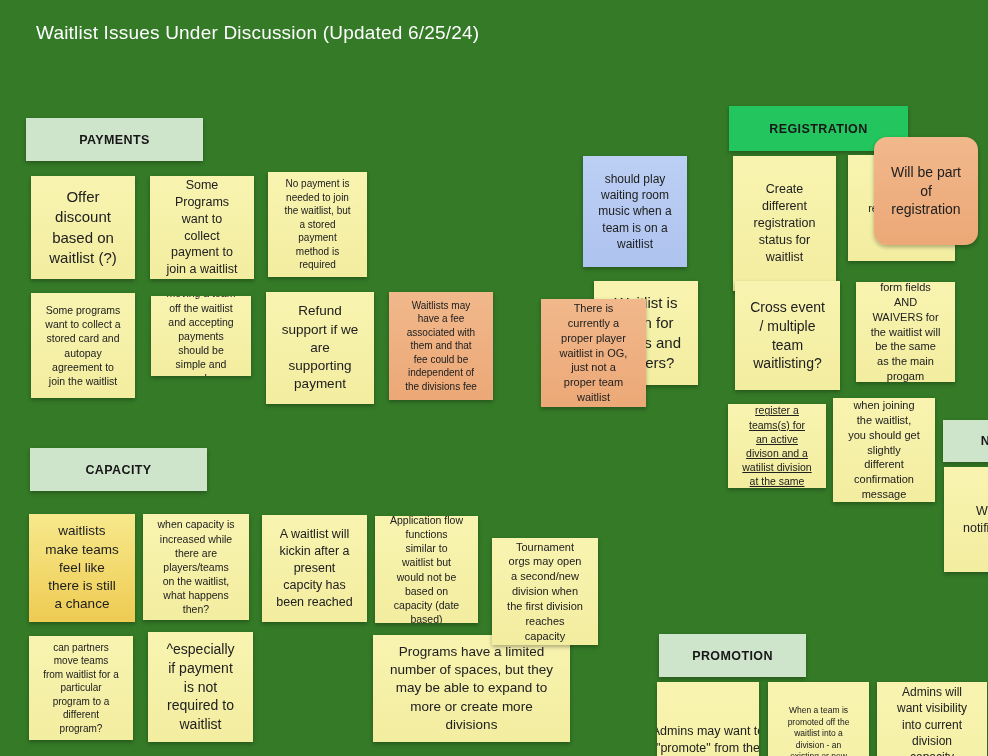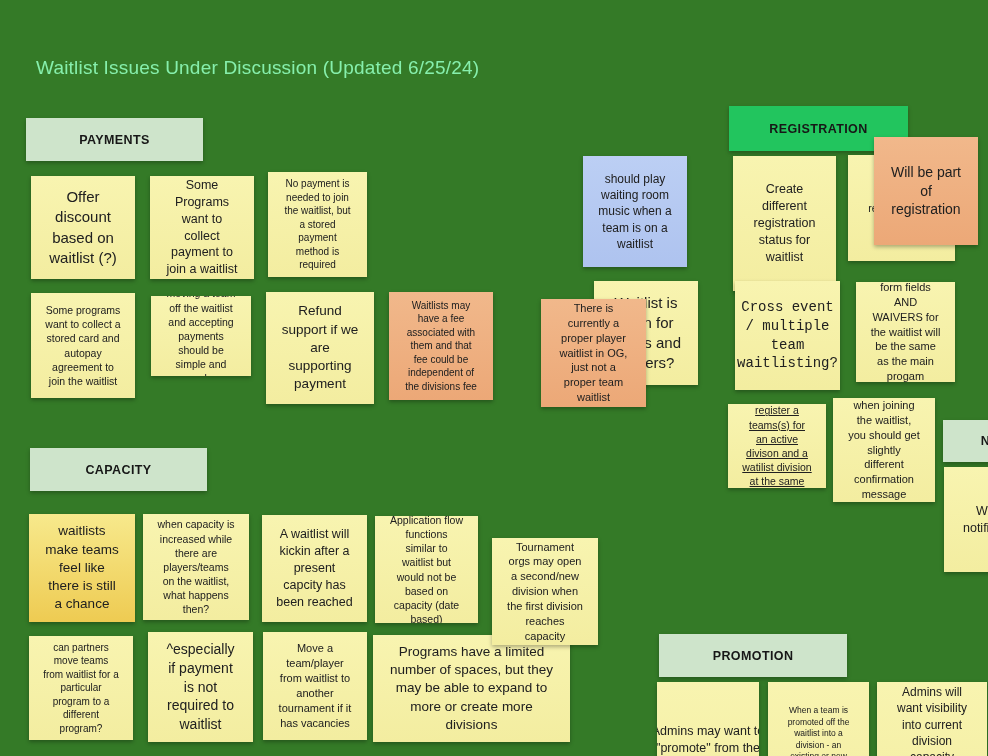--- a/index.html
+++ b/index.html
@@ -38,49 +38,48 @@
   }
   .note.yellow{background:linear-gradient(180deg,#f8f4b0,#f3eda0);}
   .note.gold{background:linear-gradient(180deg,#f7e98c,#eecb52);}
   .note.orange{background:linear-gradient(180deg,#f1b88b,#eca877);}
   .note.blue{background:linear-gradient(180deg,#bccff4,#aec3ef);}
 </style>
 </head>
 <body>
 
 <div id="board" style="background: rgb(52, 122, 39);">
-  <div id="board-title" style="color: #86efac; margin-top: 35px;">Waitlist Issues Under Discussion (Updated 6/25/24)</div>
+  <div id="board-title" style="color: #ffffff;">Waitlist Issues Under Discussion (Updated 6/25/24)</div>
 <div class="section-header" style="left: 26px; top: 118px; width: 177px; height: 43px; background: rgb(206, 228, 203);">PAYMENTS</div>
     <div class="section-header" style="left: 30px; top: 448px; width: 177px; height: 43px; background: rgb(206, 228, 203);">CAPACITY</div>
     <div class="section-header" style="left: 729px; top: 106px; width: 179px; height: 45px; background: #22c55e;">REGISTRATION</div>
-    <div class="section-header" style="left: 659px; top: 634px; width: 188px; height: 43px; background: rgb(206, 228, 203);">PROMOTION</div>
+    <div class="section-header" style="left: 659px; top: 634px; width: 147px; height: 43px; background: rgb(206, 228, 203);">PROMOTION</div>
     <div class="section-header" style="left: 943px; top: 420px; width: 177px; height: 42px; background: rgb(206, 228, 203);">NOTIFICATIONS</div>
     <div class="note yellow" style="left: 31px; top: 176px; width: 104px; height: 103px; font-size: 15px; z-index: 1;">Offer discount based on waitlist (?)</div>
     <div class="note yellow" style="left: 150px; top: 176px; width: 104px; height: 103px; font-size: 12.5px; z-index: 1;">Some Programs want to collect payment to join a waitlist</div>
     <div class="note yellow" style="left: 31px; top: 293px; width: 104px; height: 105px; font-size: 10.5px; z-index: 1;">Some programs want to collect a stored card and autopay agreement to join the waitlist</div>
     <div class="note yellow" style="left: 268px; top: 172px; width: 99px; height: 105px; font-size: 10px; z-index: 1;">No payment is needed to join the waitlist, but a stored payment method is required</div>
     <div class="note yellow" style="left: 151px; top: 296px; width: 100px; height: 80px; font-size: 10.5px; z-index: 1;">moving a team off the waitlist and accepting payments should be simple and seemless</div>
     <div class="note yellow" style="left: 266px; top: 292px; width: 108px; height: 112px; font-size: 13.5px; z-index: 1;">Refund support if we are supporting payment</div>
     <div class="note orange" style="left: 389px; top: 292px; width: 104px; height: 108px; font-size: 10px; z-index: 1;">Waitlists may have a fee associated with them and that fee could be independent of the divisions fee</div>
     <div class="note yellow" style="left: 594px; top: 281px; width: 104px; height: 104px; font-size: 15px; z-index: 1;">Waitlist is open for teams and players?</div>
     <div class="note orange" style="left: 541px; top: 299px; width: 105px; height: 108px; font-size: 11px; z-index: 2;">There is currently a proper player waitlist in OG, just not a proper team waitlist</div>
     <div class="note blue" style="left: 583px; top: 156px; width: 104px; height: 111px; font-size: 12px; z-index: 1;">should play waiting room music when a team is on a waitlist</div>
     <div class="note yellow" style="left: 733px; top: 156px; width: 103px; height: 135px; font-size: 12.5px; z-index: 1;">Create different registration status for waitlist</div>
     <div class="note yellow" style="left: 848px; top: 155px; width: 107px; height: 106px; font-size: 10.5px; z-index: 1;">Will new registration be required?</div>
-    <div class="note orange" style="left: 874px; top: 137px; width: 104px; height: 108px; font-size: 14px; z-index: 2;">Will be part of registration</div>
-    <div class="note yellow" style="left: 735px; top: 281px; width: 105px; height: 109px; font-size: 14px; z-index: 1; font-family: Liberation Mono, monospace;">Cross event / multiple team waitlisting?</div>
+    <div class="note orange" style="left: 874px; top: 137px; width: 104px; height: 108px; font-size: 14px; z-index: 2; border-radius: 13px;">Will be part of registration</div>
+    <div class="note yellow" style="left: 735px; top: 281px; width: 105px; height: 109px; font-size: 14px; z-index: 1;">Cross event / multiple team waitlisting?</div>
     <div class="note yellow" style="left: 856px; top: 282px; width: 99px; height: 100px; font-size: 11px; z-index: 1;">form fields AND WAIVERS for the waitlist will be the same as the main progam</div>
     <div class="note yellow" style="left: 728px; top: 404px; width: 98px; height: 84px; font-size: 10.5px; z-index: 1; text-decoration: underline;">a user can register a teams(s) for an active divison and a watilist division at the same time</div>
     <div class="note yellow" style="left: 833px; top: 398px; width: 102px; height: 104px; font-size: 11px; z-index: 1;">when joining the waitlist, you should get slightly different confirmation message</div>
     <div class="note yellow" style="left: 944px; top: 467px; width: 104px; height: 105px; font-size: 12.5px; z-index: 1;">Waitlist notifications</div>
     <div class="note gold" style="left: 29px; top: 514px; width: 106px; height: 108px; font-size: 13.5px; z-index: 1;">waitlists make teams feel like there is still a chance</div>
     <div class="note yellow" style="left: 143px; top: 514px; width: 106px; height: 106px; font-size: 10.5px; z-index: 1;">when capacity is increased while there are players/teams on the waitlist, what happens then?</div>
     <div class="note yellow" style="left: 262px; top: 515px; width: 105px; height: 107px; font-size: 12.5px; z-index: 1;">A waitlist will kickin after a present capcity has been reached</div>
     <div class="note yellow" style="left: 375px; top: 516px; width: 103px; height: 107px; font-size: 10.5px; z-index: 1;">Application flow functions similar to waitlist but would not be based on capacity (date based)</div>
     <div class="note yellow" style="left: 492px; top: 538px; width: 106px; height: 107px; font-size: 11px; z-index: 2;">Tournament orgs may open a second/new division when the first division reaches capacity</div>
     <div class="note yellow" style="left: 29px; top: 636px; width: 104px; height: 104px; font-size: 10px; z-index: 1;">can partners move teams from waitlist for a particular program to a different program?</div>
     <div class="note yellow" style="left: 148px; top: 632px; width: 105px; height: 110px; font-size: 14px; z-index: 1;">^especially if payment is not required to waitlist</div>
-    <div class="note yellow" style="left: 263px; top: 632px; width: 104px; height: 108px; font-size: 11px; z-index: 1;">Move a team/player from waitlist to another tournament if it has vacancies</div>
     <div class="note yellow" style="left: 373px; top: 635px; width: 197px; height: 107px; font-size: 13.5px; z-index: 1;">Programs have a limited number of spaces, but they may be able to expand to more or create more divisions</div>
     <div class="note yellow" style="left: 657px; top: 682px; width: 102px; height: 150px; font-size: 12.5px; z-index: 1;">Admins may want to "promote" from the Waitlist into different divisions/subprograms</div>
     <div class="note yellow" style="left: 768px; top: 682px; width: 101px; height: 150px; font-size: 8.5px; z-index: 1;">When a team is promoted off the waitlist into a division - an existing or new invoice should be updated to reflect the cost of the new division</div>
     <div class="note yellow" style="left: 877px; top: 682px; width: 110px; height: 150px; font-size: 12px; z-index: 1;">Admins will want visibility into current division capacity (across all divisons) when they are doing promotion</div>
   </div>
 
 </body></html>

